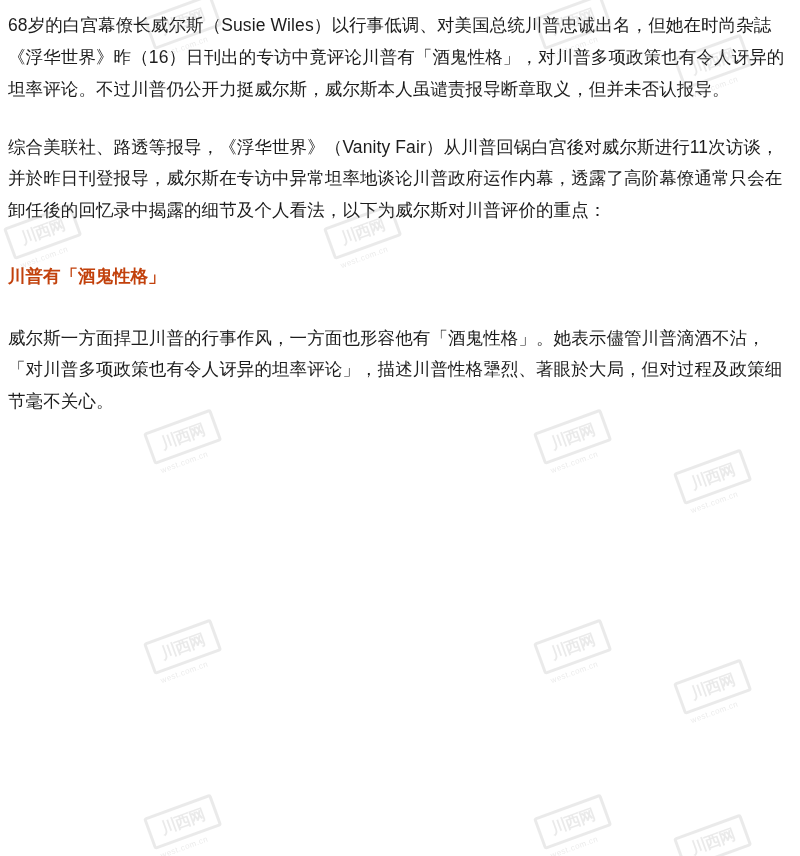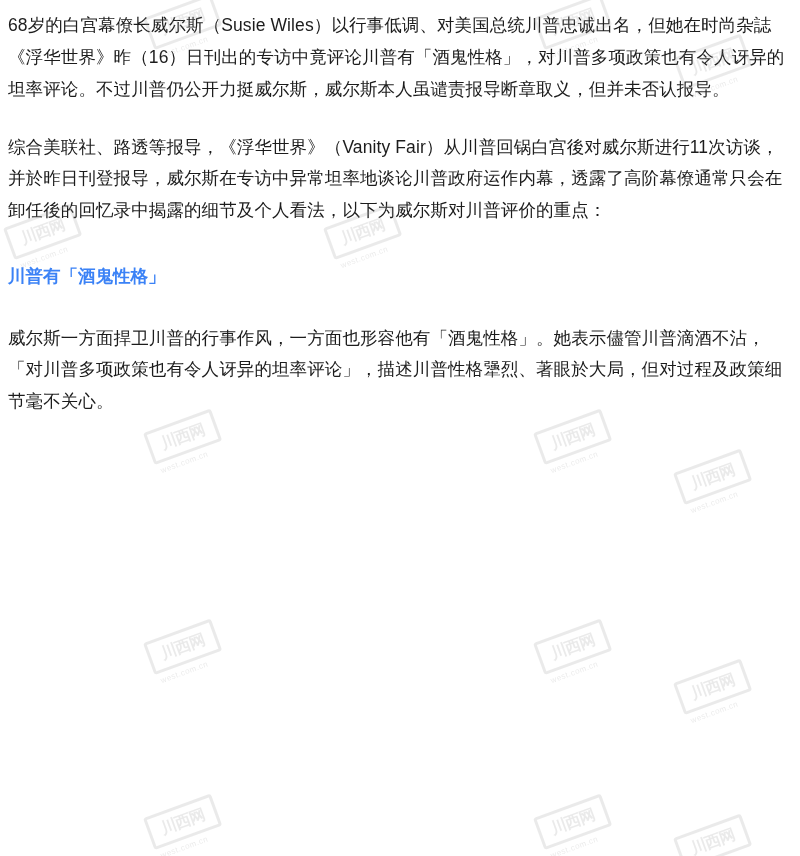--- a/index.html
+++ b/index.html
@@ -32,21 +32,21 @@
     color: #1c1c1c;
     word-break: break-word;
   }
   .para.gap-large {
     margin-bottom: 34px;
   }
   .subhead {
     font-size: 17.5px;
     line-height: 1.8;
     font-weight: bold;
-    color: #3b82f6;
+    color: #c2410c;
     margin: 0 0 30px 0;
   }
   
   .watermarks {
     position: absolute;
     inset: 0;
     pointer-events: none;
     z-index: 5;
   }
   .wm {

